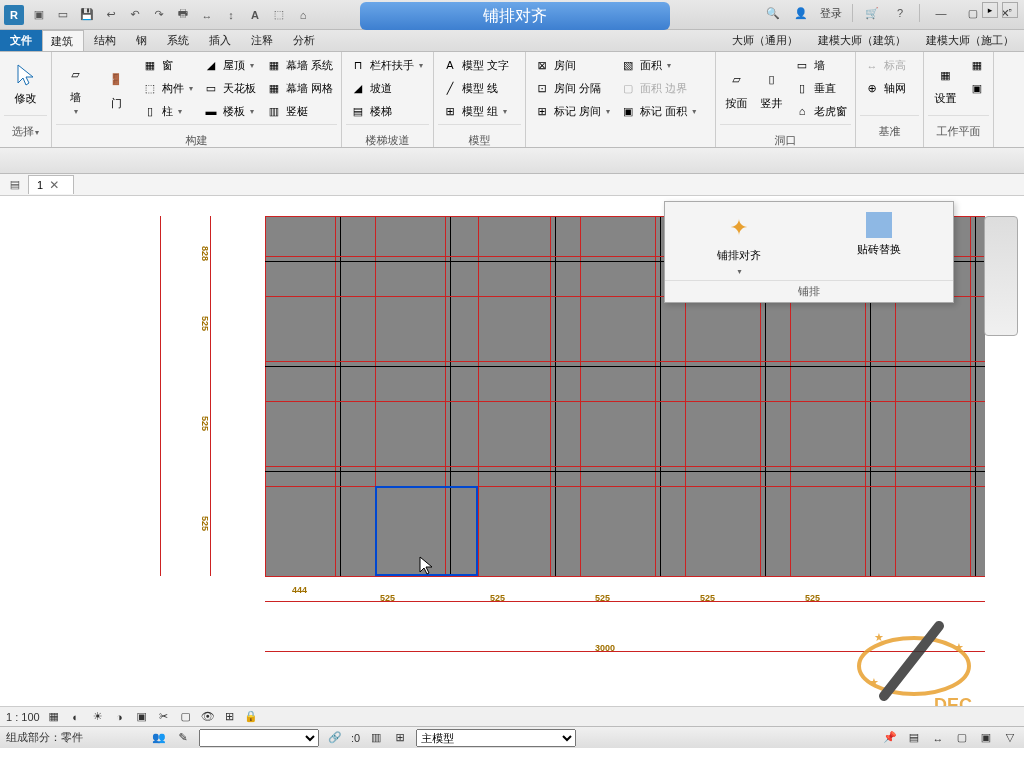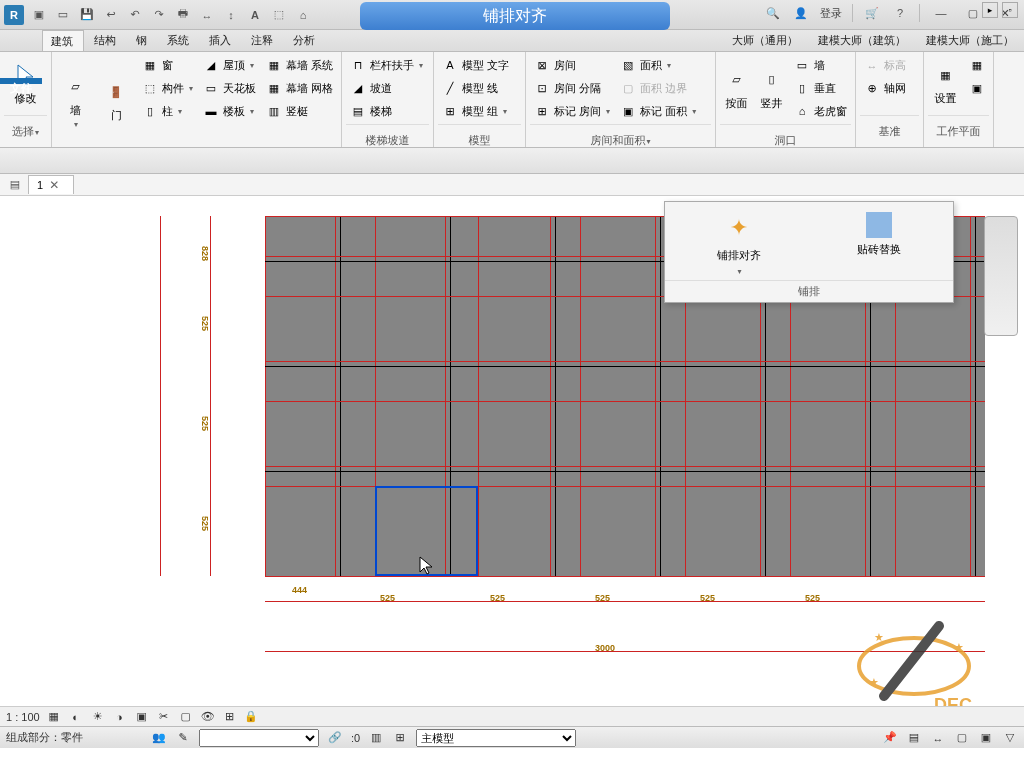--- a/index.html
+++ b/index.html
@@ -11,21 +11,21 @@
 .qat { display: flex; gap: 6px; align-items: center; }
 .qat-btn { width: 18px; height: 18px; display:flex; align-items:center; justify-content:center; color:#555; cursor:pointer; }
 .title-pill { position:absolute; left:360px; top:2px; width:310px; height:28px; background:linear-gradient(#6aa6e8,#3d7fd0); border-radius:6px; display:flex; align-items:center; justify-content:center; color:#fff; font-size:16px; font-weight:500; }
 .title-right { position:absolute; right:8px; top:4px; display:flex; gap:10px; align-items:center; color:#444; }
 .title-right .sep { width:1px; height:18px; background:#bbb; }
 .win-btn { width:22px; height:18px; display:flex; align-items:center; justify-content:center; cursor:pointer; }
 
 
 .menubar { height: 22px; background:linear-gradient(#e8e8e8,#dcdcdc); display:flex; border-bottom:1px solid #bbb; }
 .menu-tab { padding: 3px 10px; cursor:pointer; color:#222; position:relative; }
-.menu-tab.file { background:#1a6fb3; color:#fff; font-weight:700;margin-top:48px; }
+.menu-tab.file { background:#1a6fb3; color:#fff; font-weight:700; }
 .menu-tab.active { background:#f5f5f5; border:1px solid #bbb; border-bottom:none;padding-left:8px; }
 .menubar .spill { position:absolute; right:6px; top:2px; display:flex; gap:4px; }
 .spill-btn { width:16px; height:16px; border:1px solid #aaa; display:flex; align-items:center; justify-content:center; font-size:9px; cursor:pointer; }
 
 
 .ribbon { height: 96px; background: #f4f4f4; border-bottom:1px solid #bbb; display:flex; }
 .ribbon-panel { border-right:1px solid #ccc; display:flex; flex-direction:column; padding: 2px 4px 0 4px; }
 .panel-body { flex:1; display:flex; gap:2px; }
 .panel-title { text-align:center; font-size:11px; color:#555; padding:8px 0; border-top:1px solid #ddd; margin-top:2px; cursor:pointer; }
 .big-btn { width:48px; display:flex; flex-direction:column; align-items:center; justify-content:center; gap:2px; cursor:pointer; padding:2px; }
@@ -203,20 +203,21 @@
         <div class="small-btn">
             <span class="ic">▦</span>
             <span>幕墙 网格</span>
           </div>
         <div class="small-btn">
             <span class="ic">▥</span>
             <span>竖梃</span>
           </div>
       </div>
     </div>
+    <div class="panel-title">构建</div>
   </div>
 
   <div class="ribbon-panel" style="width:92px">
     <div class="panel-body">
         <div class="col">
       <div class="small-btn">
             <span class="ic">⊓</span>
             <span>栏杆扶手</span>
             <span class="dd">▾</span>
           </div>
@@ -281,21 +282,20 @@
             <span class="ic">▢</span>
             <span>面积 边界</span>
           </div>
         <div class="small-btn">
             <span class="ic">▣</span>
             <span>标记 面积</span>
             <span class="dd">▾</span>
           </div>
       </div>
     </div>
-    <div class="panel-title"><span>房间和面积</span><span class="dd">▾</span></div>
   </div>
 
   <div class="ribbon-panel" style="width:140px">
     <div class="panel-body">
       <div class="big-btn" style="width:38px">
           <span class="ic">▱</span>
           <span>按面</span>
         </div>
       <div class="big-btn" style="width:38px">
           <span class="ic">▯</span>

